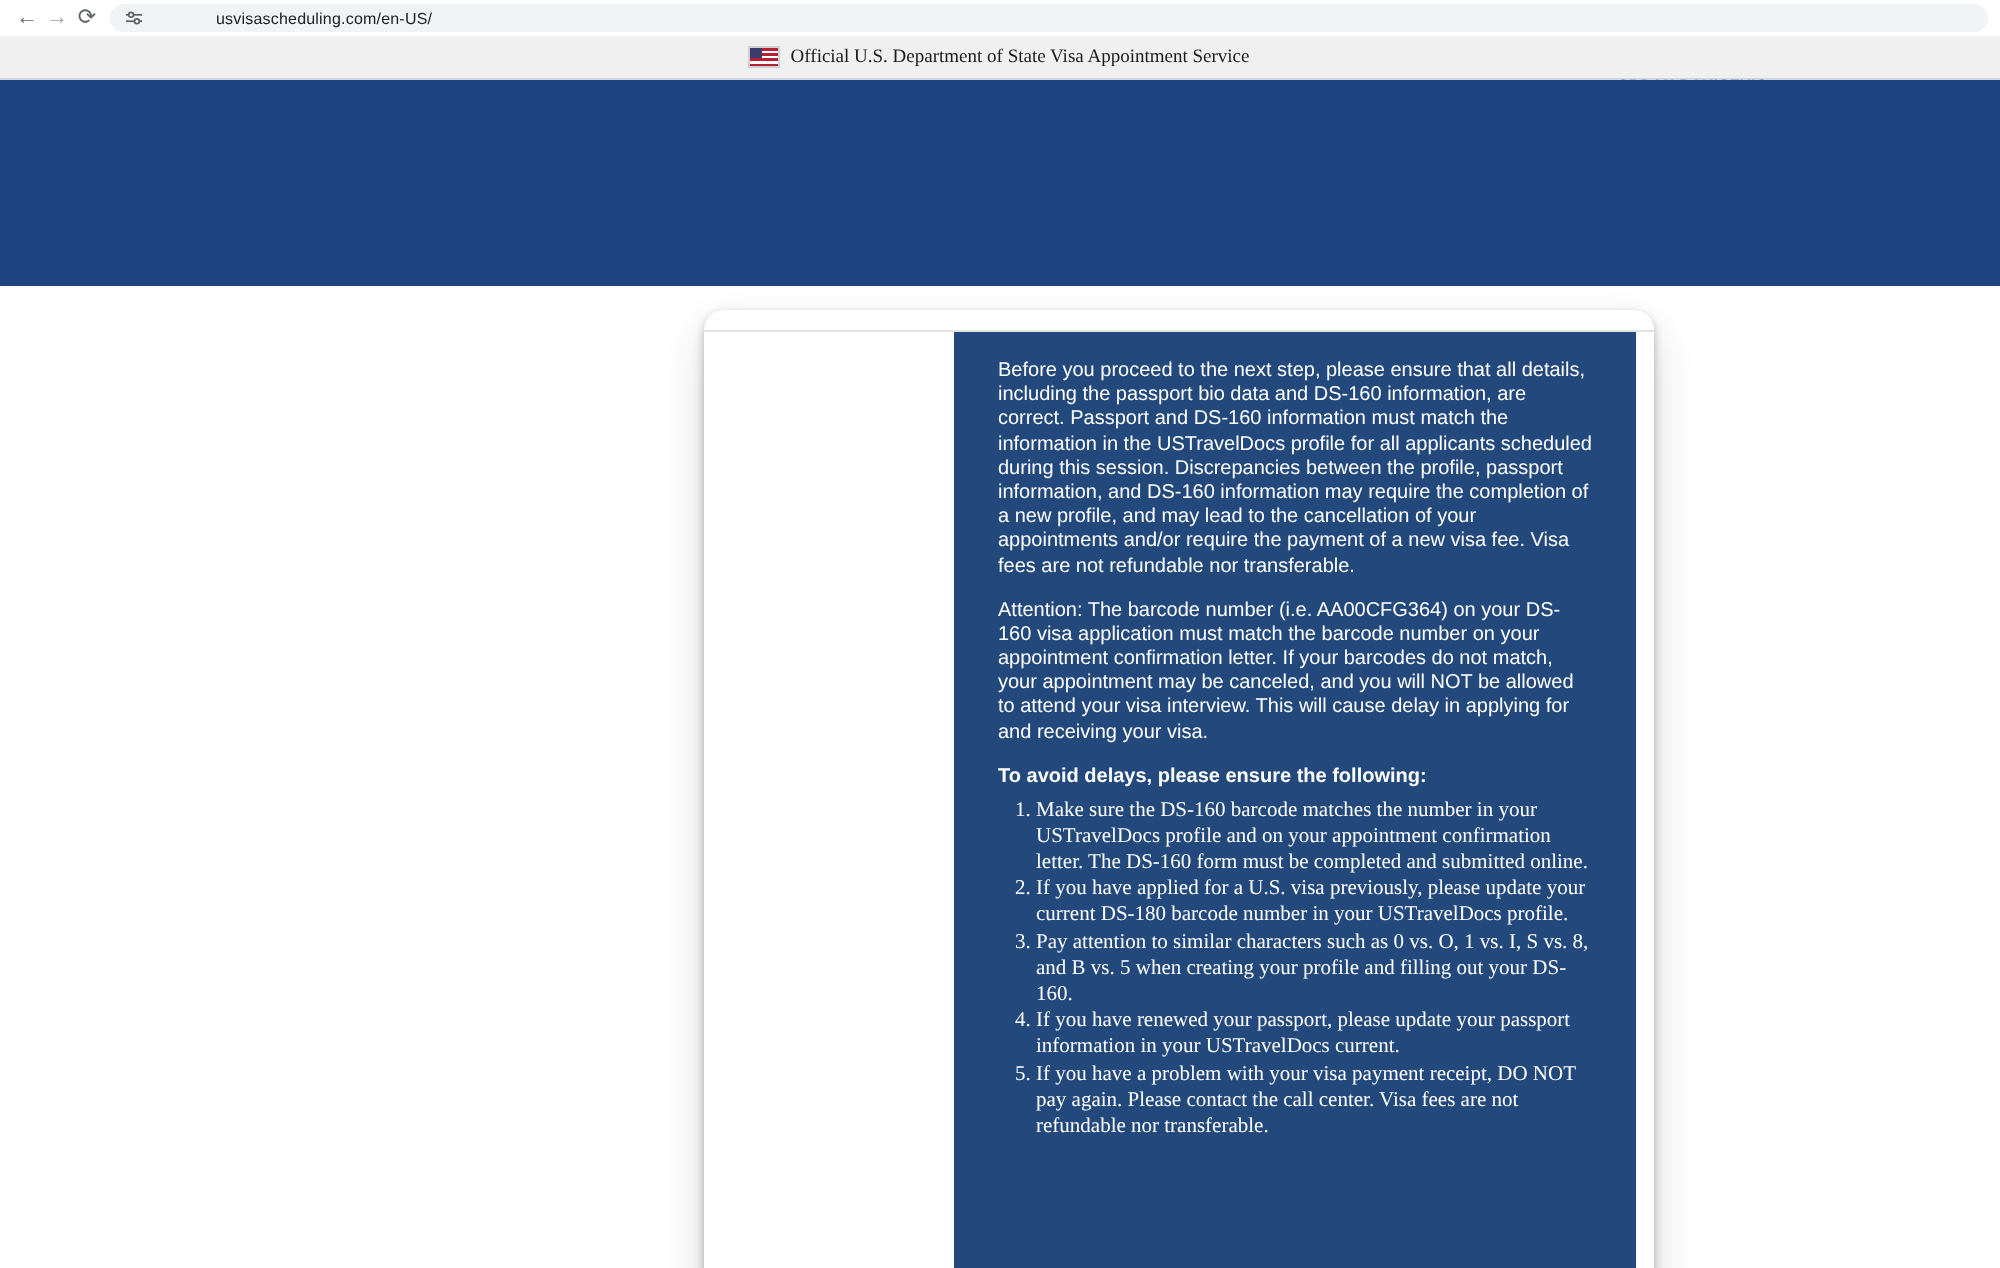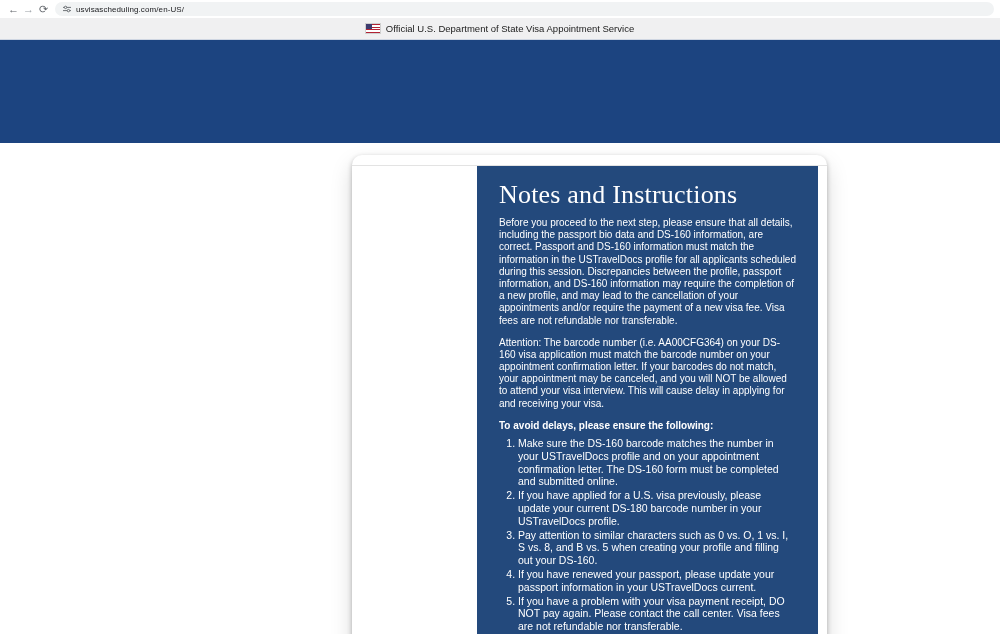--- a/index.html
+++ b/index.html
@@ -13,31 +13,31 @@
   html,body{width:1000px;height:634px;overflow:hidden;background:#fff;
     font-family:"Liberation Sans",sans-serif;}
 
   
   .chrome{height:18px;background:#ffffff;display:flex;align-items:center;padding:0 6px;}
   .nav-ico{color:var(--chrome-gray);font-size:11px;line-height:18px;width:15px;text-align:center;cursor:pointer;}
   .nav-ico.dim{color:#9aa0a6;}
   .addr{flex:1;height:14px;margin-left:4px;background:#f1f3f4;border-radius:8px;
     display:flex;align-items:center;padding:0 8px;gap:5px;}
   .addr svg{flex:0 0 auto;}
-  .addr-url{font-size:8px;color:#202124;letter-spacing:.1px;}
+  .addr-url{font-size:8px;color:#202124;letter-spacing:.1px;margin-left:32px;}
 
   
   .site-header{height:22px;background:var(--header-bg);position:relative;
     display:flex;align-items:center;justify-content:center;
     border-bottom:1px solid #cfd6e2;}
   .sh-center{display:flex;align-items:center;gap:6px;}
   .flag{width:14px;height:9px;position:relative;display:inline-block;
     background:repeating-linear-gradient(#b22234 0 1.3px,#fff 1.3px 2.6px);outline:1px solid #d0d0d0;}
   .flag::after{content:"";position:absolute;left:0;top:0;width:6px;height:5px;background:#3c3b6e;}
-  .sh-title{font-family:Liberation Sans, sans-serif;font-size:9.5px;color:#1b1b1b;}
+  .sh-title{font-family:Liberation Serif, serif;font-size:9.5px;color:#1b1b1b;}
   .user-menu{position:absolute;right:110px;top:14px;height:100%;display:flex;align-items:center;gap:3px;
     font-size:7.5px;font-weight:bold;color:var(--user-link);letter-spacing:.3px;cursor:pointer;}
   .user-caret{font-size:6px;}
 
   
   .banner{height:103px;background:var(--banner-blue);color:#fff;position:relative;}
   .banner h1{font-family:"Liberation Serif",serif;font-weight:600;font-size:27px;
     position:absolute;left:322px;top:52px;letter-spacing:.2px;}
   .banner-link{position:absolute;left:322px;top:104px;font-size:10.5px;font-weight:bold;
     color:#fff;text-decoration:none;cursor:pointer;}
@@ -49,21 +49,21 @@
   .card-strip{height:11px;border-bottom:1px solid #e3e3e3;}
   .card-body{display:flex;height:calc(100% - 12px);}
   .card-left{width:125px;flex:0 0 auto;background:#fff;}
   .panel{flex:1;margin-right:9px;background:var(--panel-blue);color:#fff;
     padding:14px 22px 20px 22px;}
   .panel h2{font-family:"Liberation Serif",serif;font-weight:500;font-size:26px;
     letter-spacing:.2px;margin-bottom:7px;}
   .panel p{font-size:10px;line-height:1.22;margin-bottom:10px;}
   .panel p.tight{margin-bottom:0;font-weight:bold;}
   .panel ol{font-size:10.5px;line-height:1.22;margin:5px 0 0 0;padding-left:19px;}
-  .panel ol li{margin-bottom:1px;}
+  .panel ol li{margin-bottom:1px;font-family:Liberation Serif, serif;}
 </style>
 </head>
 <body>
 
 <div class="chrome">
   <span class="nav-ico">←</span>
   <span class="nav-ico dim">→</span>
   <span class="nav-ico">⟳</span>
   <div class="addr">
     <svg width="8" height="8" viewBox="0 0 10 10">
@@ -92,21 +92,20 @@
 <div class="banner">
   <a class="banner-link">Visa Application Home</a>
 </div>
 
 <div class="content">
   <div class="card">
     <div class="card-strip"></div>
     <div class="card-body">
       <div class="card-left"></div>
       <div class="panel">
-        <h2>Notes and Instructions</h2>
         <p>Before you proceed to the next step, please ensure that all details, including the passport bio data and DS-160 information, are correct. Passport and DS-160 information must match the information in the USTravelDocs profile for all applicants scheduled during this session. Discrepancies between the profile, passport information, and DS-160 information may require the completion of a new profile, and may lead to the cancellation of your appointments and/or require the payment of a new visa fee. Visa fees are not refundable nor transferable.</p>
         <p>Attention: The barcode number (i.e. AA00CFG364) on your DS-160 visa application must match the barcode number on your appointment confirmation letter. If your barcodes do not match, your appointment may be canceled, and you will NOT be allowed to attend your visa interview. This will cause delay in applying for and receiving your visa.</p>
         <p class="tight">To avoid delays, please ensure the following:</p>
         <ol>
           <li>Make sure the DS-160 barcode matches the number in your USTravelDocs profile and on your appointment confirmation letter. The DS-160 form must be completed and submitted online.</li>
           <li>If you have applied for a U.S. visa previously, please update your current DS-180 barcode number in your USTravelDocs profile.</li>
           <li>Pay attention to similar characters such as 0 vs. O, 1 vs. I, S vs. 8, and B vs. 5 when creating your profile and filling out your DS-160.</li>
           <li>If you have renewed your passport, please update your passport information in your USTravelDocs current.</li>
           <li>If you have a problem with your visa payment receipt, DO NOT pay again. Please contact the call center.  Visa fees are not refundable nor transferable.</li>
         </ol>

